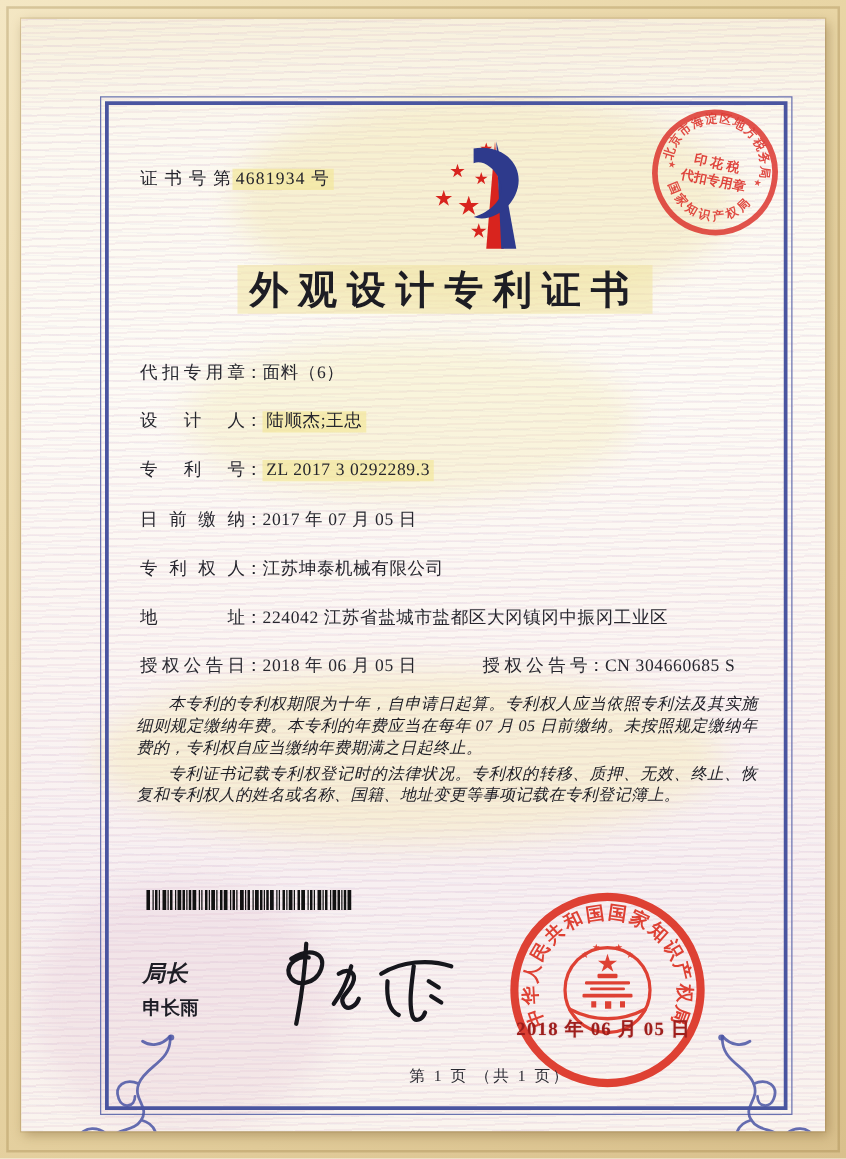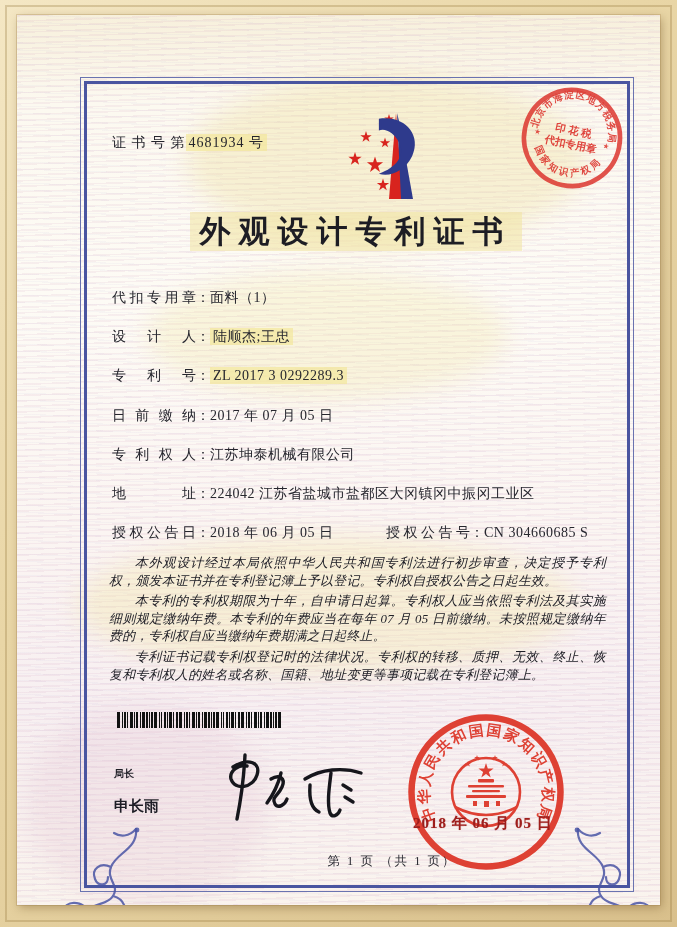--- a/index.html
+++ b/index.html
@@ -52,22 +52,22 @@
   .fvalue { letter-spacing:.5px; }
   .col2 { position:absolute; left:274px; top:0; }
   .col2 .flabel { width:84px; }
 
   .paras { left:92px; top:540px; width:497px; font-size:12.9px; line-height:17.6px;
            color:#202028; text-align:justify; font-style:italic; }
   .paras p { text-indent:2em; margin-bottom:3px; letter-spacing:.3px; }
 
   .barcode { left:100px; top:697px; width:166px; height:16px; }
 
-  .sig-title { left:97px; top:752px; font-size:10px; font-weight:bold; color:#1e1e26;
-               font-family:"Liberation Sans","DejaVu Sans",sans-serif; }
+  .sig-title { left:97px; top:752px; font-size:18px; font-weight:bold; color:#1e1e26;
+               font-family:"Liberation Sans","DejaVu Sans",sans-serif;font-style:italic; }
   .sig-name  { left:97px; top:782px; font-size:15px; font-weight:bold; color:#1e1e26;
                font-family:"Liberation Sans","DejaVu Sans",sans-serif; }
   .sig-script { left:192px; top:732px; width:170px; height:80px; }
 
   .seal-big { left:388px; top:696px; width:162px; height:162px; opacity:.95; }
   .seal-date { left:396px; top:799px; font-size:15px; font-weight:bold; color:#9e1e1c;
                letter-spacing:1px; white-space:nowrap; text-shadow:0 0 1px rgba(158,30,28,.5); }
 
   .stamp-wrap { left:501px; top:69px; width:108px; height:108px; transform:rotate(12deg); opacity:.92; }
 
@@ -139,21 +139,21 @@
         <path d="M106,10 C132,6 150,26 140,48 C133,63 117,70 106,66 C124,60 133,47 127,35 C122,24 112,19 106,22 Z" transform="translate(-18,2) scale(0.98)"></path>
       </g>
     </svg>
 
     <div class="abs title">
       <span class="hlband">外观设计专利证书</span>
     </div>
 
     <div class="abs fields">
       <div class="frow" style="top:6px">
-        <span class="flabel">代扣专用章</span><span>：</span><span class="fvalue">面料（1）</span>
+        <span class="flabel">代扣专用章</span><span>：</span><span class="fvalue">面料（6）</span>
       </div>
       <div class="frow" style="top:45px">
         <span class="flabel">设计人</span><span>：</span><span class="fvalue hl">陆顺杰;王忠</span>
       </div>
       <div class="frow" style="top:84px">
         <span class="flabel">专利号</span><span>：</span><span class="fvalue hl">ZL 2017 3 0292289.3</span>
       </div>
       <div class="frow" style="top:124px">
         <span class="flabel">日前缴纳</span><span>：</span><span class="fvalue">2017 年 07 月 05 日</span>
       </div>
@@ -165,21 +165,20 @@
       </div>
       <div class="frow" style="top:241px">
         <span class="flabel">授权公告日</span><span>：</span><span class="fvalue">2018 年 06 月 05 日</span>
         <span class="col2">
           <span class="flabel">授权公告号</span><span>：</span><span class="fvalue">CN 304660685 S</span>
         </span>
       </div>
     </div>
 
     <div class="abs paras">
-      <p>本外观设计经过本局依照中华人民共和国专利法进行初步审查，决定授予专利权，颁发本证书并在专利登记簿上予以登记。专利权自授权公告之日起生效。</p>
       <p>本专利的专利权期限为十年，自申请日起算。专利权人应当依照专利法及其实施细则规定缴纳年费。本专利的年费应当在每年 07 月 05 日前缴纳。未按照规定缴纳年费的，专利权自应当缴纳年费期满之日起终止。</p>
       <p>专利证书记载专利权登记时的法律状况。专利权的转移、质押、无效、终止、恢复和专利权人的姓名或名称、国籍、地址变更等事项记载在专利登记簿上。</p>
     </div>
 
     <svg class="abs barcode" viewBox="0 0 166 16" preserveAspectRatio="none">
       <line x1="0" y1="8" x2="166" y2="8" stroke="#111" stroke-width="16" stroke-dasharray="3 2 1 1 2 1 1 2 3 1 1 1 2 2 1 1 3 1 2 1 1 1 2 1 3 2 1 1 1 2 2 1 1 1 3 1 1 2 2 1"></line>
     </svg>
 
     <div class="abs sig-title">局长</div>
     <div class="abs sig-name">申长雨</div>

